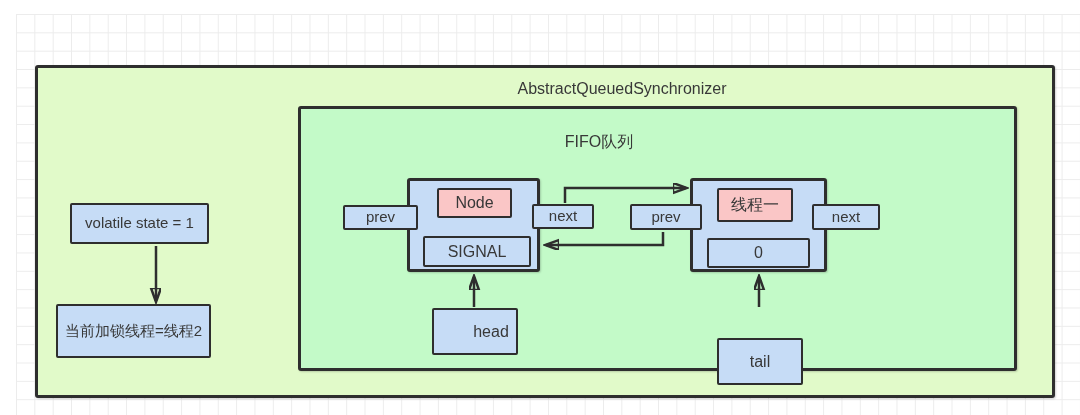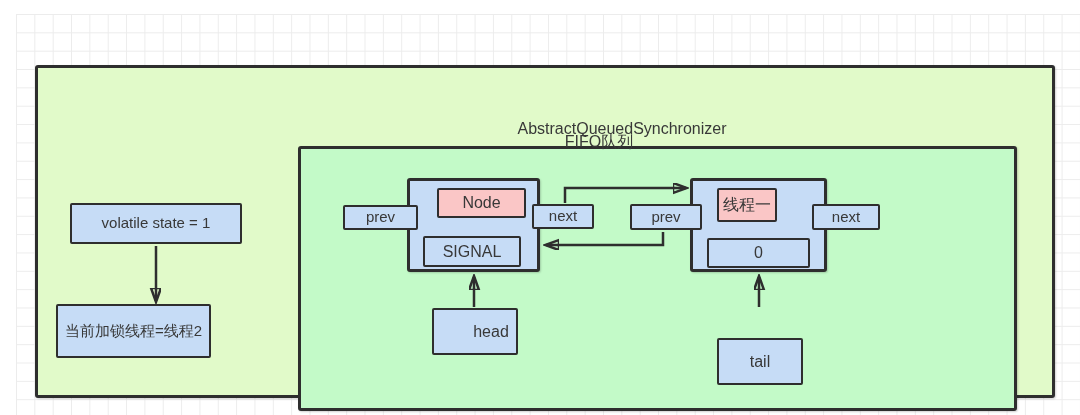--- a/index.html
+++ b/index.html
@@ -42,39 +42,39 @@
     position: absolute;
     text-align: center;
     white-space: nowrap;
     transform: translateX(-50%);
     font-size: 16px;
   }
   
   .aqs-box   { left: 35px;  top: 65px;  width: 1020px; height: 333px; }
   .fifo-box  { left: 298px; top: 106px; width: 719px;  height: 265px; }
   
-  .state-box { left: 70px;  top: 203px; width: 172px; height: 41px; font-size: 15px; }
+  .state-box { left: 70px;  top: 203px; width: 139px; height: 41px; font-size: 15px; }
   .owner-box { left: 56px;  top: 304px; width: 155px; height: 54px; font-size: 15px; }
   
   .node1-box    { left: 407px; top: 178px; width: 133px; height: 94px; }
-  .node1-title  { left: 437px; top: 188px; width: 89px;  height: 30px; font-size: 16px; }
-  .node1-status { left: 423px; top: 236px; width: 98px; height: 31px; font-size: 16px; justify-content: center; }
+  .node1-title  { left: 437px; top: 188px; width: 75px;  height: 30px; font-size: 16px; }
+  .node1-status { left: 423px; top: 236px; width: 108px; height: 31px; font-size: 16px; justify-content: center; }
   .prev1 { left: 343px; top: 205px; width: 75px; height: 25px; font-size: 15px; }
   .next1 { left: 532px; top: 204px; width: 62px; height: 25px; font-size: 15px; }
   
   .node2-box    { left: 690px; top: 178px; width: 137px; height: 94px; }
-  .node2-title  { left: 717px; top: 188px; width: 60px;  height: 34px; font-size: 16px; }
+  .node2-title  { left: 717px; top: 188px; width: 76px;  height: 34px; font-size: 16px; }
   .node2-status { left: 707px; top: 238px; width: 103px; height: 30px; font-size: 16px; }
   .prev2 { left: 630px; top: 204px; width: 72px; height: 26px; font-size: 15px; }
   .next2 { left: 812px; top: 204px; width: 68px; height: 26px; font-size: 15px; }
   
   .head-box { left: 432px; top: 308px; width: 86px; height: 47px; font-size: 16px; padding-left: 32px; }
   .tail-box { left: 717px; top: 308px; width: 86px; height: 47px; font-size: 16px; margin-top: 30px; }
   
-  .layer1 { z-index: 1; } .layer2 { z-index: 2; margin-top: 40px; } .layer3 { z-index: 3; } .layer4 { z-index: 4; }
+  .layer1 { z-index: 1; } .layer2 { z-index: 2; } .layer3 { z-index: 3; } .layer4 { z-index: 4; }
   svg.arrows {
     position: absolute;
     left: 0; top: 0;
     width: 1080px; height: 415px;
     z-index: 5;
     pointer-events: none;
   }
   svg.arrows path {
     stroke: var(--border-dark, #2e2e2e);
     stroke-width: 2.5;

